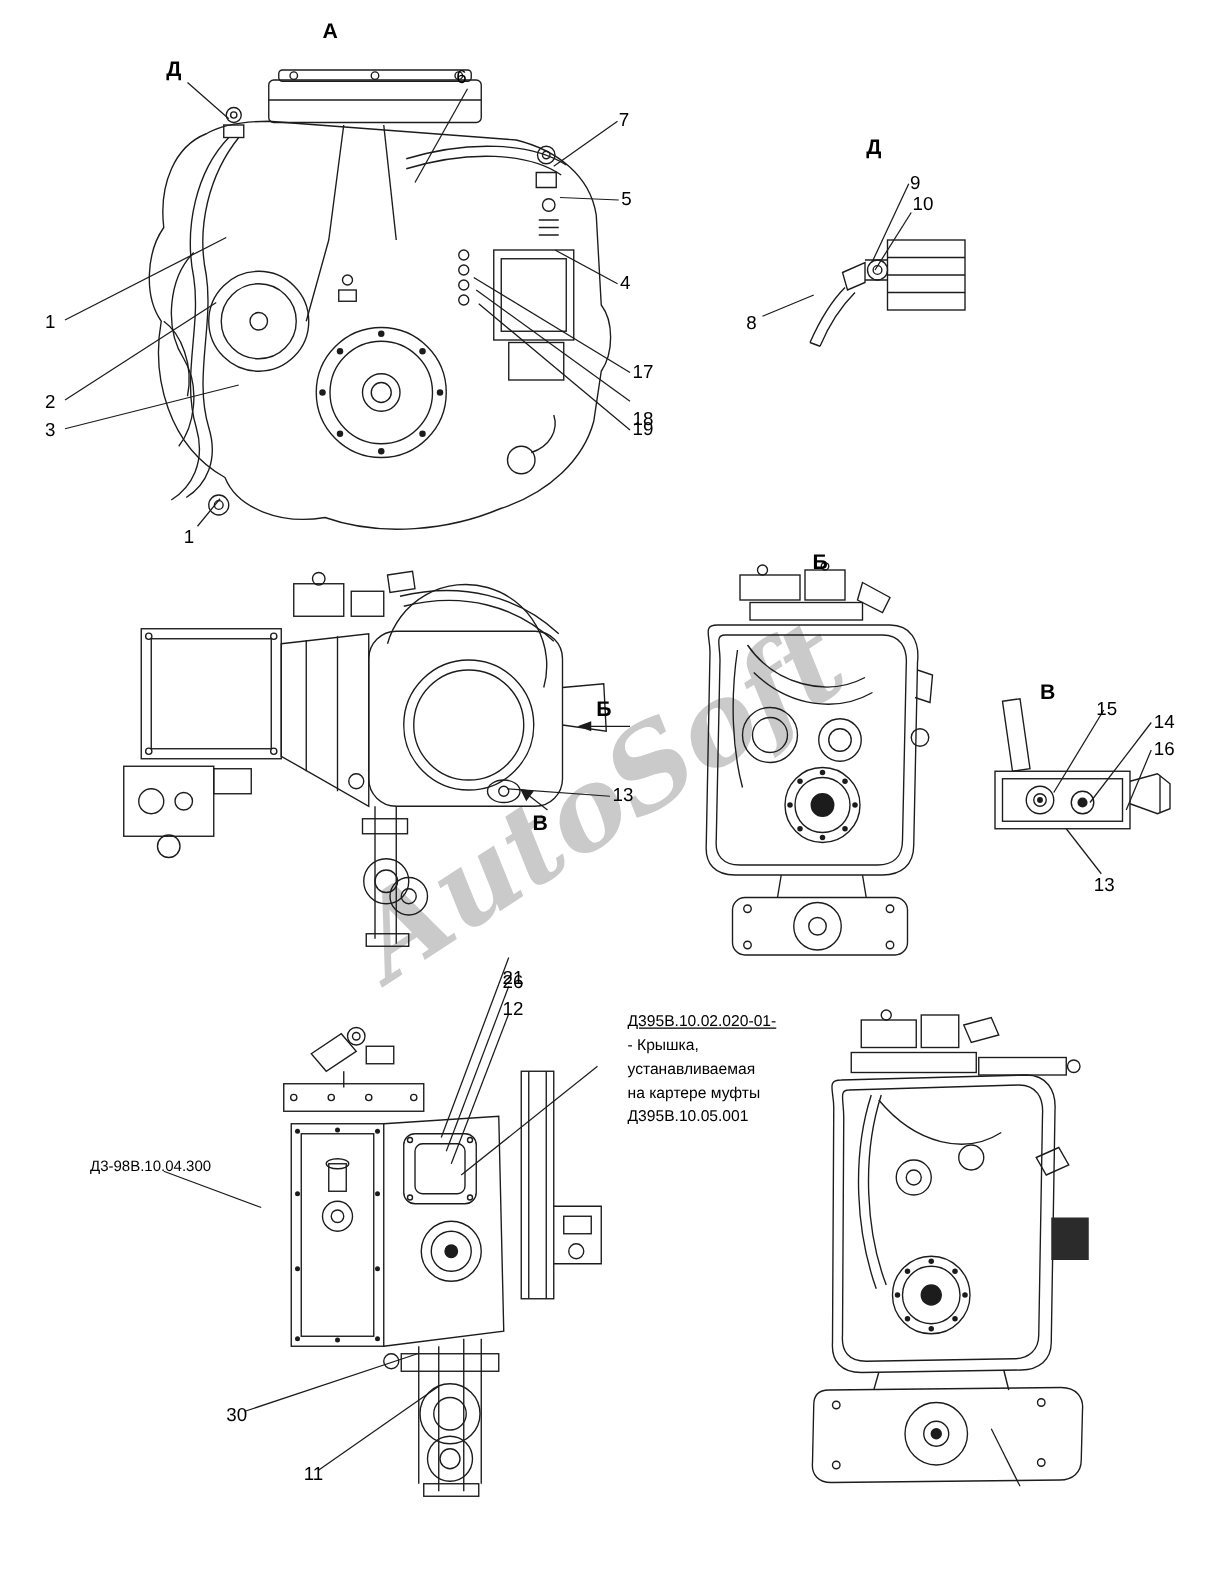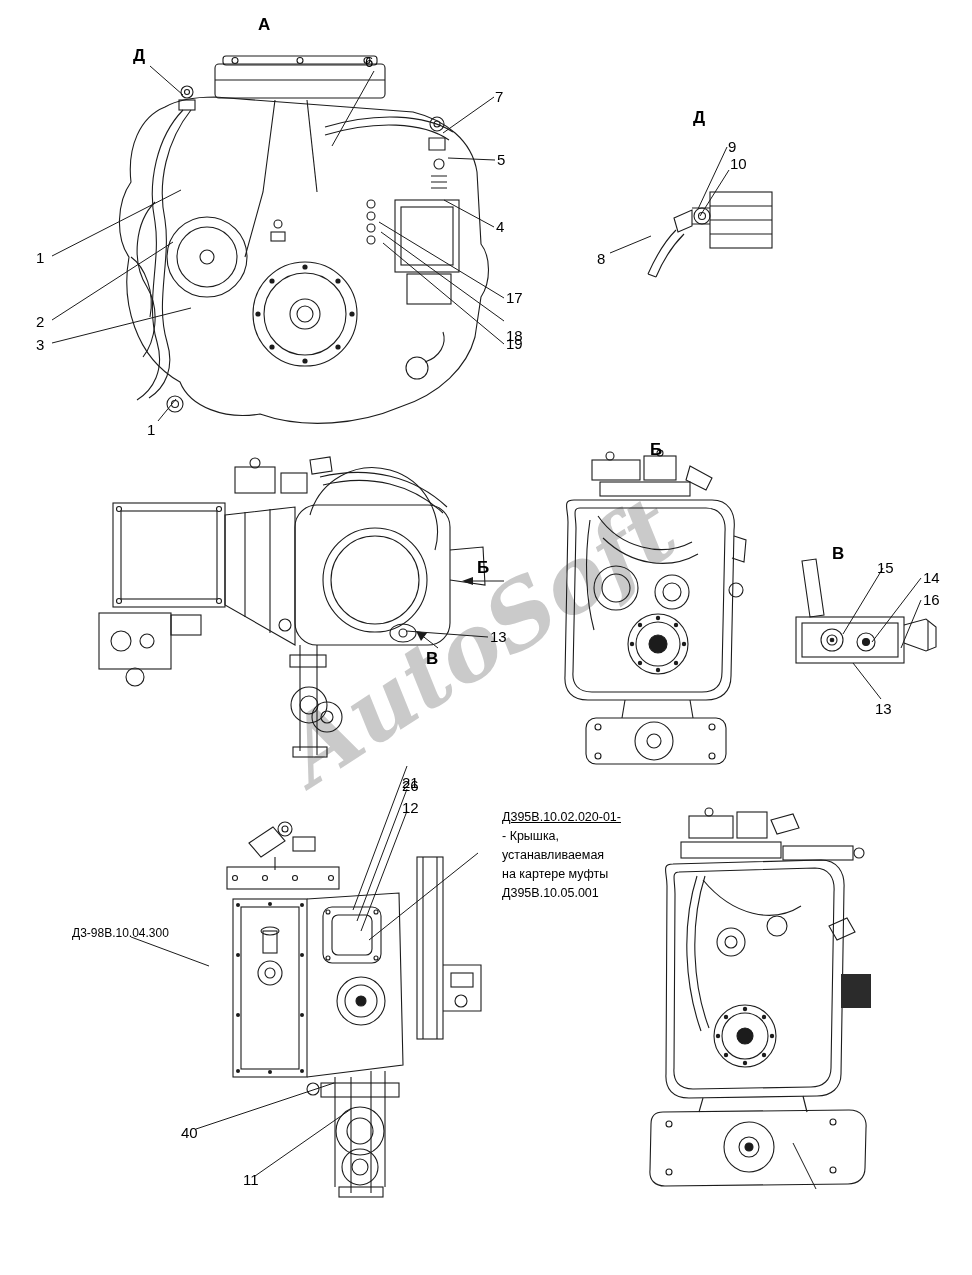--- a/index.html
+++ b/index.html
@@ -370,21 +370,21 @@
   <span class="num" style="left:730px;top:156px">10</span>
   <span class="num" style="left:597px;top:251px">8</span>
   <span class="num" style="left:490px;top:629px">13</span>
   <span class="num" style="left:877px;top:560px">15</span>
   <span class="num" style="left:923px;top:570px">14</span>
   <span class="num" style="left:923px;top:592px">16</span>
   <span class="num" style="left:875px;top:701px">13</span>
   <span class="num" style="left:402px;top:775px">21</span>
   <span class="num" style="left:402px;top:778px">26</span>
   <span class="num" style="left:402px;top:800px">12</span>
-  <span class="num" style="left:181px;top:1125px">40</span>
+  <span class="num" style="left:181px;top:1125px">30</span>
   <span class="num" style="left:243px;top:1172px">11</span>
 
   <span class="partnum" style="left:72px;top:925px">Д3-98В.10.04.300</span>
 
   <div class="note" style="left:480px;top:808px">
     <div class="partlink">Д395В.10.02.020-01-</div>
     <div>- Крышка,</div>
     <div>устанавливаемая</div>
     <div>на картере муфты</div>
     <div>Д395В.10.05.001</div>

